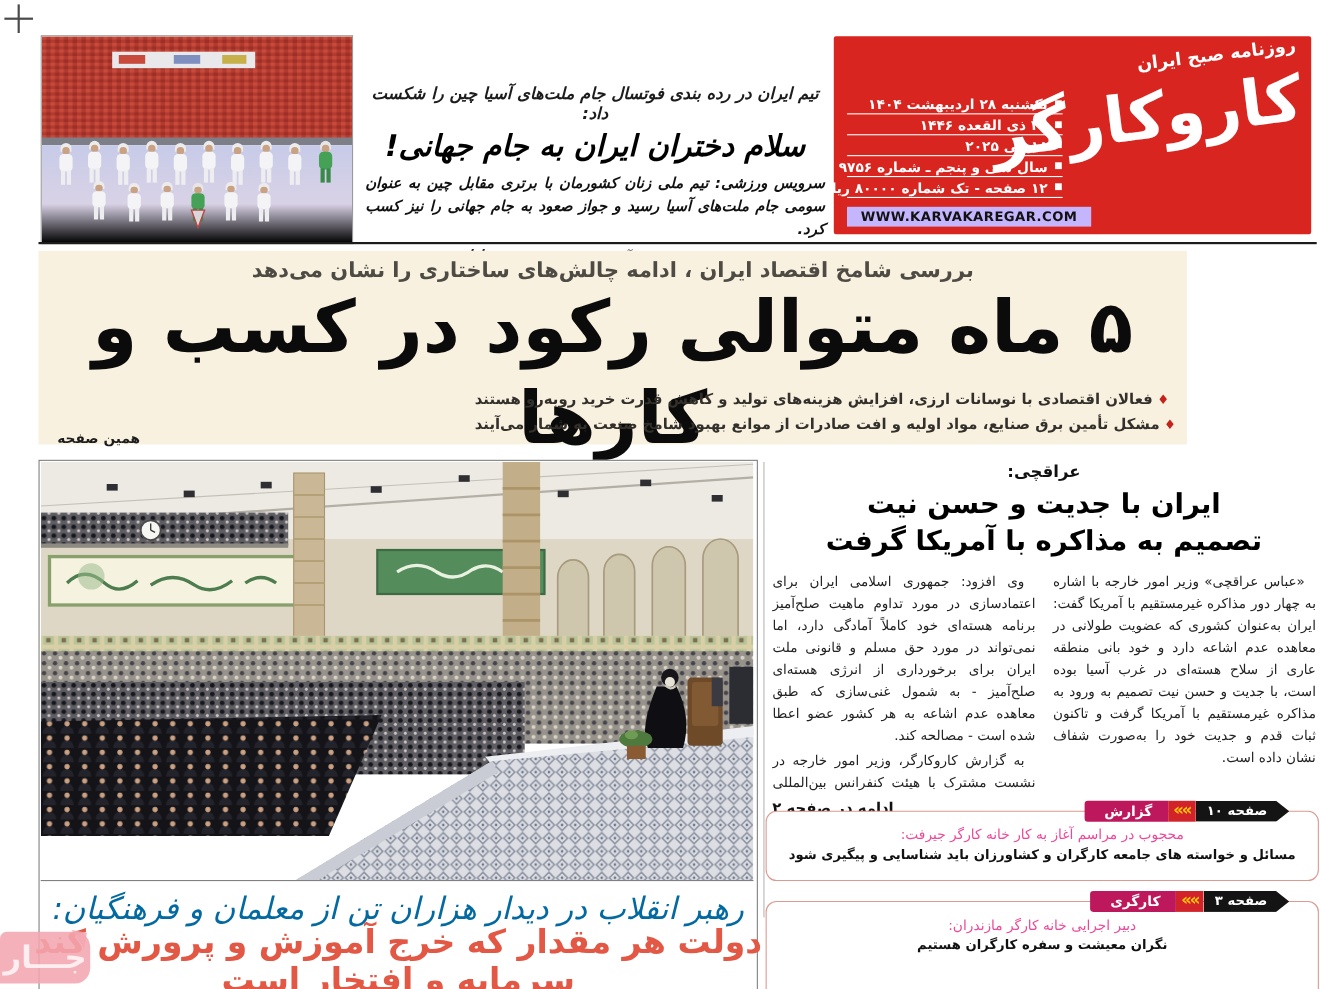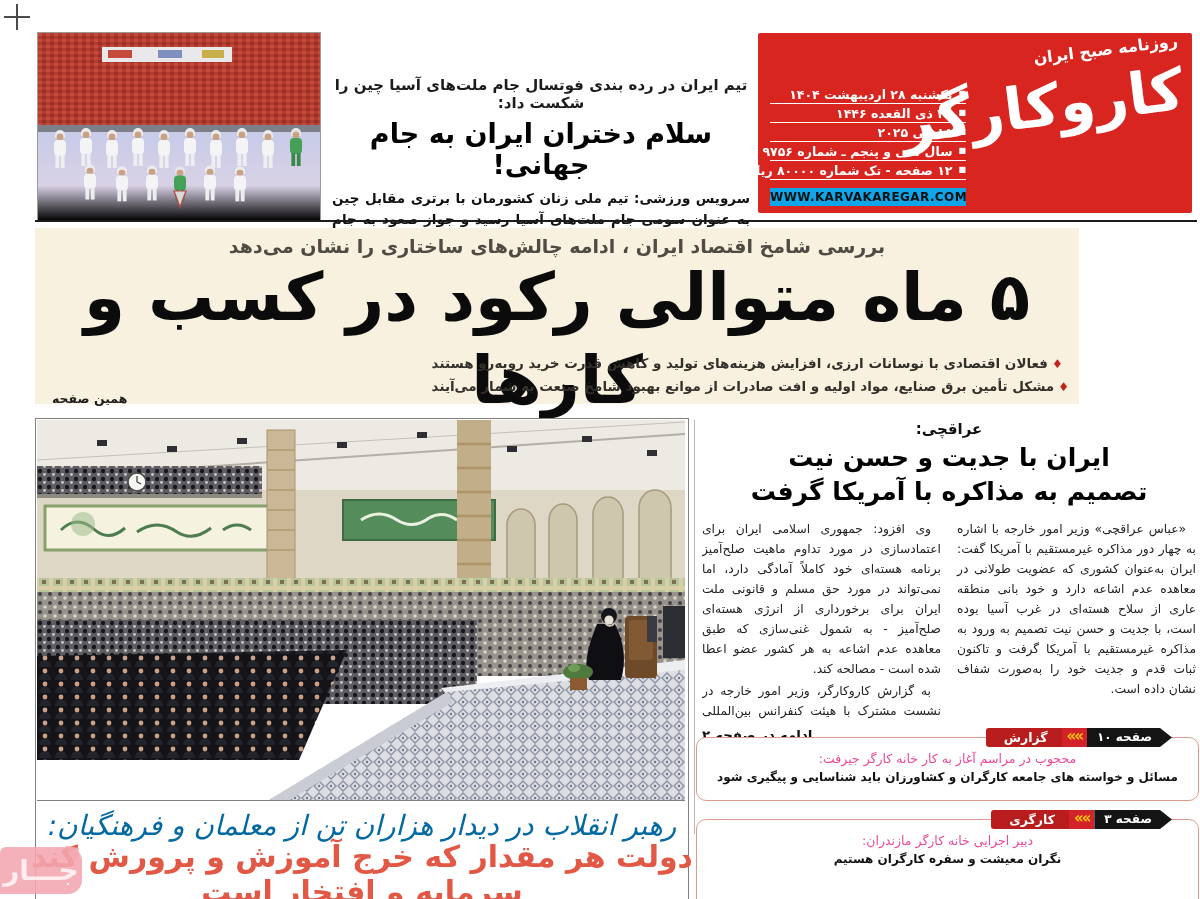--- a/index.html
+++ b/index.html
@@ -9,37 +9,37 @@
     font-family:"DejaVu Sans","Liberation Sans",sans-serif;
     color:#111;
   }
   
   .cropmark{position:absolute;left:4px;top:4px;width:26px;height:26px;}
   .cropmark:before,.cropmark:after{content:"";position:absolute;background:#4a4a4a;}
   .cropmark:before{left:0;top:12px;width:26px;height:1.5px;}
   .cropmark:after{left:12px;top:0;width:1.5px;height:26px;}
 
   
-  .futsal-box{position:absolute;left:35px;top:30px;width:715px;height:192px;}
+  .futsal-box{position:absolute;left:35px;top:30px;width:715px;height:192px;font-style:italic;}
   .futsal-photo{position:absolute;left:2px;top:2px;width:282px;height:188px;border:1px solid #9a9a9a;overflow:hidden;}
   .futsal-text{position:absolute;right:0;top:46px;width:418px;direction:rtl;}
   .futsal-kicker{font-size:15px;font-weight:bold;text-align:center;color:#1c1c1c;}
   .futsal-headline{font-size:27px;font-weight:800;text-align:center;margin-top:6px;color:#000;}
   .futsal-lead{font-size:13.5px;font-weight:bold;text-align:justify;line-height:1.55;margin-top:8px;color:#111;}
   .futsal-body{font-size:12.5px;text-align:justify;line-height:1.6;margin-top:4px;color:#222;}
   .futsal-continued{float:left;font-size:14px;font-weight:bold;margin-top:-2px;}
 
   
   .masthead{position:absolute;left:758px;top:33px;width:434px;height:180px;background:#d8251f;border-radius:2px;}
   .masthead-tagline{position:absolute;right:14px;top:7px;color:#fff;font-size:16px;font-weight:bold;transform:rotate(-7deg);direction:rtl;}
   .masthead-title{position:absolute;right:8px;top:42px;width:250px;text-align:center;color:#fff;font-size:58px;font-weight:900;transform:rotate(-7deg);direction:rtl;line-height:1;letter-spacing:-2px;}
   .masthead-dates{position:absolute;left:12px;top:52px;width:196px;direction:rtl;}
   .date-row{display:flex;align-items:center;gap:6px;border-bottom:1px solid #ffffff;padding:1.5px 0;color:#fff;font-size:12.5px;font-weight:bold;white-space:nowrap;}
   .date-bullet{font-size:8px;line-height:1;}
-  .masthead-site{position:absolute;left:12px;bottom:7px;width:196px;background:#0ea5e9;color:#111;text-align:center;font-size:12px;font-weight:bold;padding:2px 0;letter-spacing:0.4px;}
+  .masthead-site{position:absolute;left:12px;bottom:7px;width:222px;background:#c4b5fd;color:#111;text-align:center;font-size:12px;font-weight:bold;padding:2px 0;letter-spacing:0.4px;}
 
   
   .top-rule{position:absolute;left:35px;top:220px;width:1162px;height:2px;background:#1c1c1c;}
 
   
   .lead-box{position:absolute;left:35px;top:228px;width:1044px;height:176px;background:#f8f1e0;}
   .lead-kicker{margin-top:7px;text-align:center;font-size:19px;font-weight:bold;color:#4e4a44;direction:rtl;}
   .lead-headline{margin-top:0px;text-align:center;font-size:66px;font-weight:900;color:#0b0b0b;direction:rtl;line-height:1.25;letter-spacing:-1px;}
   .lead-bullets{position:absolute;right:10px;bottom:6px;direction:rtl;text-align:left;}
   .bullet-line{font-size:13.5px;font-weight:bold;color:#33302c;line-height:1.7;}
@@ -62,21 +62,21 @@
   .araghchi-body p{margin:0 0 2px 0;text-indent:10px;}
   .araghchi-continued{font-size:13.5px;font-weight:bold;margin-top:4px;text-align:left;}
 
   
   .teaser{position:absolute;left:696px;width:501px;border:1.5px solid #dc9a90;border-radius:10px;background:#fff;direction:rtl;}
   .teaser1{top:737px;height:62px;}
   .teaser2{top:819px;height:92px;}
   .teaser-kicker{text-align:center;font-size:12.5px;color:#ec4899;margin-top:13px;}
   .teaser-headline{text-align:center;font-size:12px;font-weight:bold;color:#111;margin-top:4px;}
   .tag{position:absolute;top:-10px;right:26px;display:flex;height:19px;direction:ltr;}
-  .tag-section{background:#b91c1c;color:#fff;font-size:12.5px;font-weight:bold;line-height:19px;padding:0 14px 0 18px;border-radius:3px 0 0 3px;}
+  .tag-section{background:#be185d;color:#fff;font-size:12.5px;font-weight:bold;line-height:19px;padding:0 14px 0 18px;border-radius:3px 0 0 3px;}
   .tag-chev{background:#d2232a;color:#ffc907;font-size:15px;font-weight:900;line-height:17px;padding:0 5px;letter-spacing:-2px;}
   .tag-page{background:#141414;color:#fff;font-size:12px;font-weight:bold;line-height:19px;padding:0 20px 0 10px;clip-path:polygon(0 0,calc(100% - 12px) 0,100% 50%,calc(100% - 12px) 100%,0 100%);}
 
   
   .watermark{position:absolute;left:0px;top:847px;width:82px;height:47px;background:rgba(243,166,177,0.88);border-radius:6px 14px 14px 0;display:flex;align-items:center;justify-content:center;cursor:pointer;}
   .watermark:after{content:"";position:absolute;right:-7px;top:-9px;border:10px solid transparent;border-left-color:rgba(243,166,177,0.88);transform:rotate(-35deg);}
   .watermark-text{color:rgba(255,238,241,0.97);font-size:28px;font-weight:900;direction:rtl;}
 </style>
 </head>
 <body>

